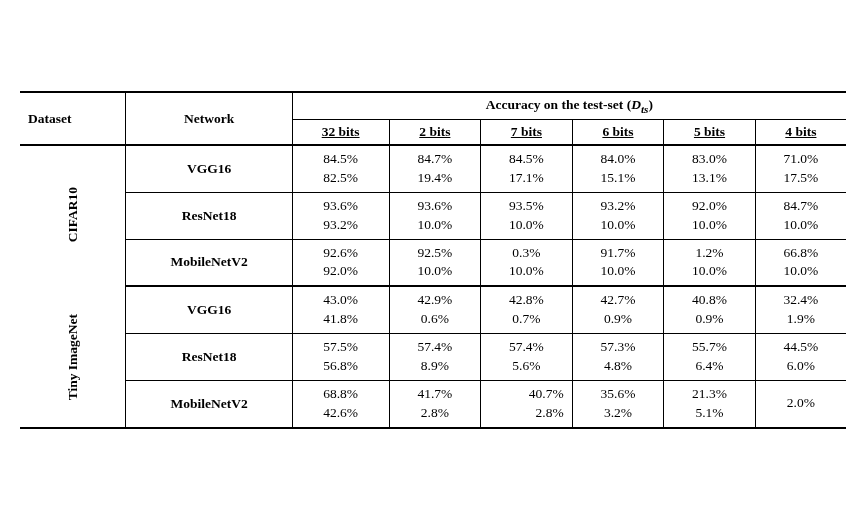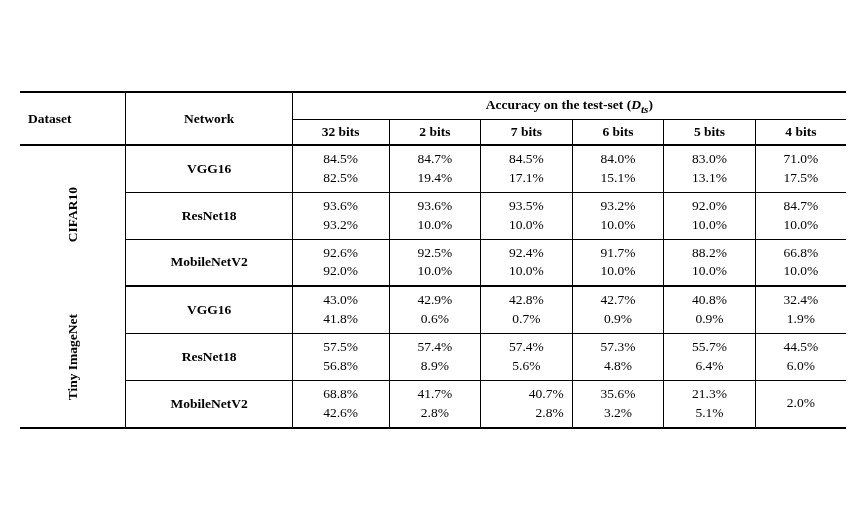--- a/index.html
+++ b/index.html
@@ -58,20 +58,21 @@
       border-left: 1px solid #000;
     }
     .accuracy-header {
       text-align: center;
       font-weight: bold;
       border-bottom: 1px solid #000;
     }
     .bits-header {
       font-weight: bold;
       border-top: 1px solid #000;
+      text-decoration: underline;
     }
     .value-cell {
       line-height: 1.4;
     }
     .value-cell .line1 { display: block; }
     .value-cell .line2 { display: block; }
   </style>
 </head>
 <body>
 
@@ -154,29 +155,29 @@
           <td class="network-cell" style="border-top: 1px solid rgb(0, 0, 0); border-bottom: 2px solid rgb(0, 0, 0);">MobileNetV2</td>
           <td class="value-cell" style="border-right: 1px solid rgb(0, 0, 0); border-top: 1px solid rgb(0, 0, 0); border-bottom: 2px solid rgb(0, 0, 0);">
             <span class="line1">92.6%</span>
             <span class="line2">92.0%</span>
           </td>
           <td class="value-cell" style="border-right: 1px solid rgb(0, 0, 0); border-top: 1px solid rgb(0, 0, 0); border-bottom: 2px solid rgb(0, 0, 0);">
             <span class="line1">92.5%</span>
             <span class="line2">10.0%</span>
           </td>
           <td class="value-cell" style="border-right: 1px solid rgb(0, 0, 0); border-top: 1px solid rgb(0, 0, 0); border-bottom: 2px solid rgb(0, 0, 0);">
-            <span class="line1">92.4%</span>
+            <span class="line1">0.3%</span>
             <span class="line2">10.0%</span>
           </td>
           <td class="value-cell" style="border-right: 1px solid rgb(0, 0, 0); border-top: 1px solid rgb(0, 0, 0); border-bottom: 2px solid rgb(0, 0, 0);">
             <span class="line1">91.7%</span>
             <span class="line2">10.0%</span>
           </td>
           <td class="value-cell" style="border-right: 1px solid rgb(0, 0, 0); border-top: 1px solid rgb(0, 0, 0); border-bottom: 2px solid rgb(0, 0, 0);">
-            <span class="line1">88.2%</span>
+            <span class="line1">1.2%</span>
             <span class="line2">10.0%</span>
           </td>
           <td class="value-cell" style="border-top: 1px solid rgb(0, 0, 0); border-bottom: 2px solid rgb(0, 0, 0);">
             <span class="line1">66.8%</span>
             <span class="line2">10.0%</span>
           </td>
         </tr>
         <tr>
           <td rowspan="3" class="dataset-cell" style="border-bottom: 2.5px solid rgb(0, 0, 0);">Tiny ImageNet</td>
           <td class="network-cell">VGG16</td>

